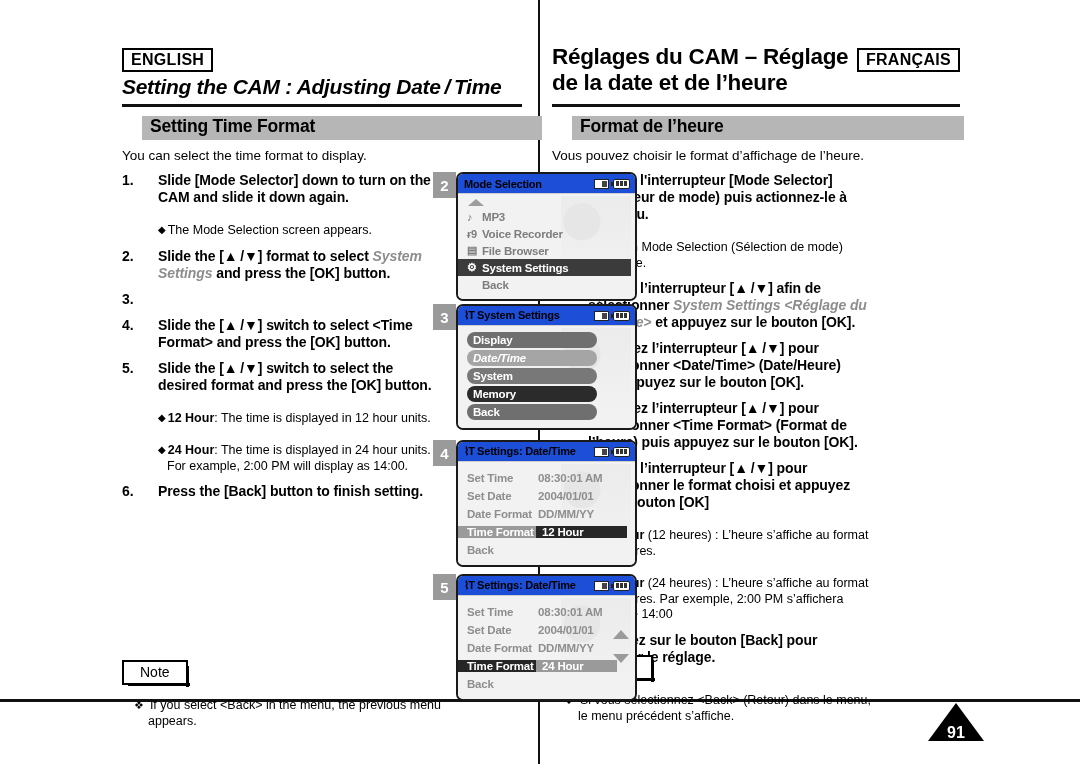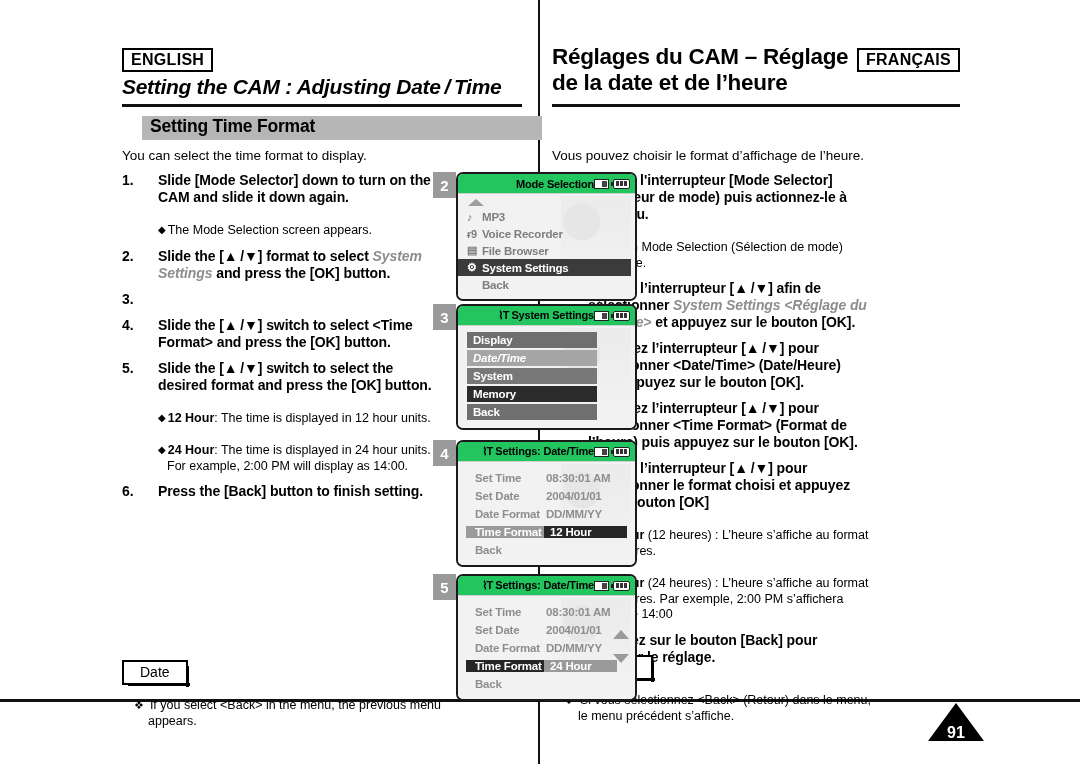--- a/index.html
+++ b/index.html
@@ -99,21 +99,21 @@
     color:#fff;font-size:15px;font-weight:bold;display:flex;align-items:center;
     justify-content:center;
   }
   .lcd{
     position:absolute;left:23px;top:0px;width:177px;
     border:2px solid #1a1a1a;border-radius:7px;background:#f2f2f2;
     overflow:hidden;
   }
   .lcd-head{
     height:19px;display:flex;align-items:center;padding:0 5px 0 6px;
-    border-bottom:1px solid #cfcfcf;background:#22c55e;text-align:right;
+    border-bottom:1px solid #cfcfcf;background:#1d4ed8;
   }
   .lcd-title{font-size:11px;font-weight:bold;flex:1;letter-spacing:-0.2px;white-space:nowrap;}
   .ic-tool{
     font-size:11px;font-weight:bold;padding-right:3px;letter-spacing:-1px;
   }
   .ic-card{
     width:15px;height:10px;border:1.5px solid #222;background:#fff;margin-right:4px;
     position:relative;box-sizing:border-box;
   }
   .ic-card:after{content:"";position:absolute;right:1px;top:1px;width:5px;height:6px;background:#444;}
@@ -147,30 +147,31 @@
     border-left:8px solid transparent;border-right:8px solid transparent;
     border-bottom:7px solid #9d9d9d;
   }
 
   
   .blist{position:relative;z-index:2;padding:2px 0 0 9px;}
   .band{
     width:130px;height:16px;margin-bottom:2px;display:flex;align-items:center;
     padding-left:6px;font-size:11.5px;font-weight:bold;box-sizing:border-box;
     letter-spacing:-0.2px;
+    border-radius:8px;
   }
   .band.g1{background:#6f6f6f;color:#ffffff;}
   .band.g2{background:#a5a5a5;color:#ffffff;font-style:italic;}
   .band.g3{background:#787878;color:#ffffff;}
   .band.g4{background:#2b2b2b;color:#ffffff;}
   .band.g5{background:#6f6f6f;color:#ffffff;}
 
   
   .kvlist{position:relative;z-index:2;padding:3px 0 0 0;}
-  .kv{height:18px;display:flex;align-items:center;font-size:11.5px;font-weight:bold;letter-spacing:-0.2px;margin-left:8px;}
+  .kv{height:18px;display:flex;align-items:center;font-size:11.5px;font-weight:bold;letter-spacing:-0.2px;}
   .kv .k{width:78px;flex:0 0 78px;padding-left:9px;color:#8e8e8e;box-sizing:border-box;}
   .kv .v{flex:1;color:#8e8e8e;padding-left:2px;}
   .kv.hl .k{background:#9a9a9a;color:#ffffff;}
   .kv.hl .v{background:#262626;color:#ffffff;margin-right:8px;padding-left:6px;}
   .kv.hl2 .k{background:#262626;color:#ffffff;}
   .kv.hl2 .v{background:#9a9a9a;color:#ffffff;margin-right:18px;padding-left:6px;}
   .kv.plain .k{color:#8e8e8e;}
   .scr-up{
     position:absolute;right:6px;top:34px;width:0;height:0;z-index:3;
     border-left:8px solid transparent;border-right:8px solid transparent;
@@ -235,37 +236,40 @@
         </div>
         <div class="step">
           <div class="step-num">6.</div>
           <div class="step-body">
             <div class="step-text">Press the [Back] button to finish setting.</div>
           </div>
         </div>
       </div>
 
     <div class="notebox" style="left:0px;top:660px;position:absolute;">
-      <span class="tag">Date</span>
+      <span class="tag">Note</span>
       <div id="note-en">
           <div class="noteitem"><span class="bullet">❖</span><span>If you select &lt;Back&gt; in the menu, the previous menu appears.</span></div>
         </div>
     </div>
   </div>
 
   <div class="col-fr">
     <div class="fr-tag-wrap">
       <span class="langtag">FRANÇAIS</span>
     </div>
     <div class="title-fr">
       <div>Réglages du CAM – Réglage</div>
       <div>de la date et de l’heure</div>
     </div>
     <div class="title-rule-fr"></div>
 
+    <div class="sectionbar fr">
+      <span>Format de l’heure</span>
+    </div>
     <div class="intro">Vous pouvez choisir le format d’affichage de l’heure.</div>
 
     <div class="steps fr" id="steps-fr">
         <div class="step">
           <div class="step-num">1.</div>
           <div class="step-body">
             <div class="step-text">Glissez l'interrupteur [Mode Selector] (Sélecteur de mode) puis actionnez-le à nouveau.</div>
             <div class="sub"><span class="dia">◆</span><span>L’écran Mode Selection (Sélection de mode) s’affiche.</span></div>
           </div>
         </div>

